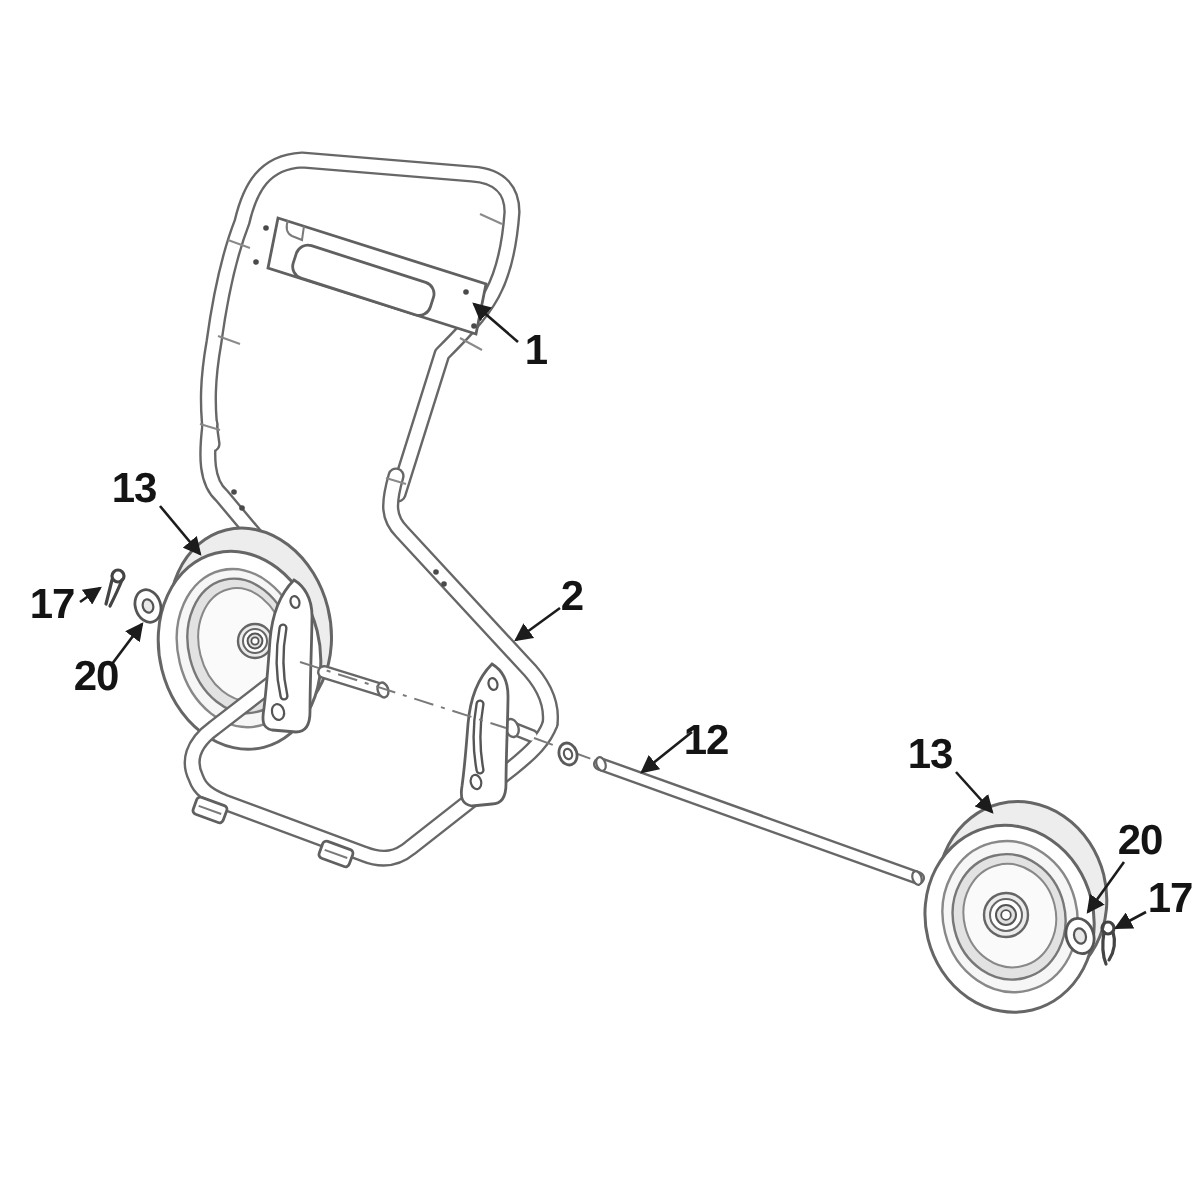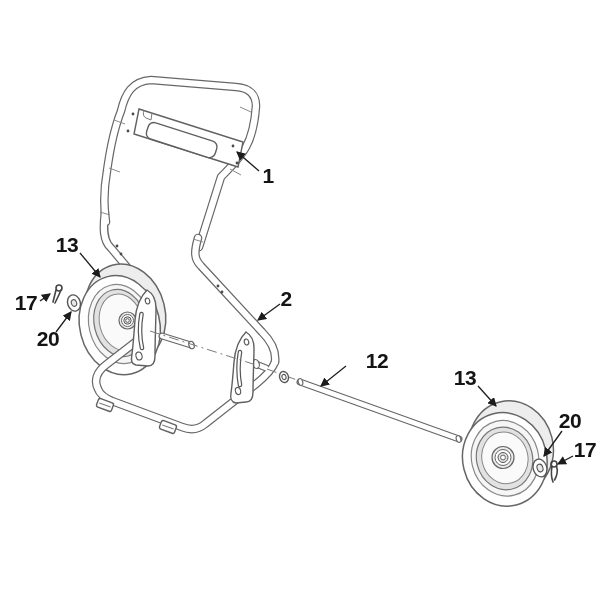--- a/index.html
+++ b/index.html
@@ -187,20 +187,20 @@
     <line class="leader" marker-end="url(#arrow)" x1="40" y1="301" x2="50" y2="294"></line>
     <line class="leader" marker-end="url(#arrow)" x1="56" y1="332" x2="71" y2="312"></line>
     <line class="leader" marker-end="url(#arrow)" x1="478" y1="386" x2="496" y2="406"></line>
     <line class="leader" marker-end="url(#arrow)" x1="562" y1="431" x2="544" y2="456"></line>
     <line class="leader" marker-end="url(#arrow)" x1="573" y1="456" x2="558" y2="464"></line>
   </g>
 </svg>
 
 <div class="callout" style="left:268px;top:176px;">1</div>
 <div class="callout" style="left:286px;top:299px;">2</div>
-<div class="callout" style="left:353px;top:361px;margin-left:24px;">12</div>
+<div class="callout" style="left:353px;top:371px;">12</div>
 <div class="callout" style="left:67px;top:245px;">13</div>
 <div class="callout" style="left:26px;top:303px;">17</div>
 <div class="callout" style="left:48px;top:339px;">20</div>
 <div class="callout" style="left:465px;top:378px;">13</div>
 <div class="callout" style="left:570px;top:421px;">20</div>
 <div class="callout" style="left:585px;top:450px;">17</div>
 </div>
 
 </body></html>

